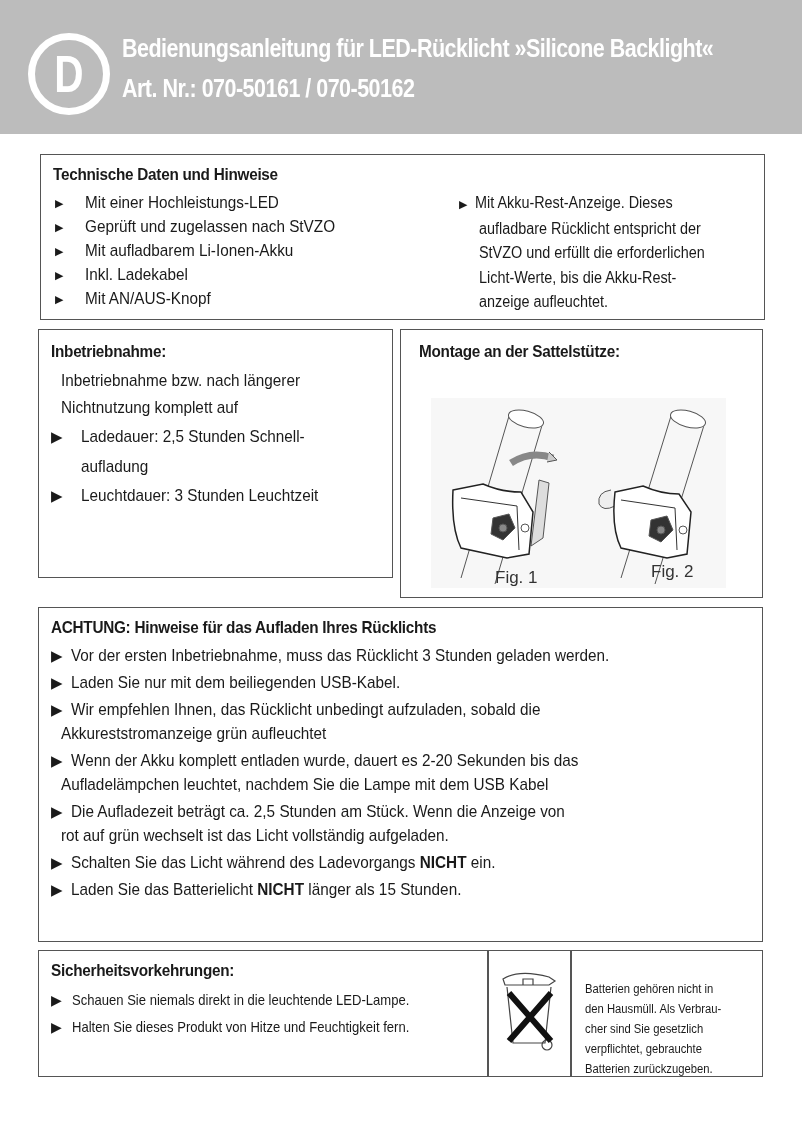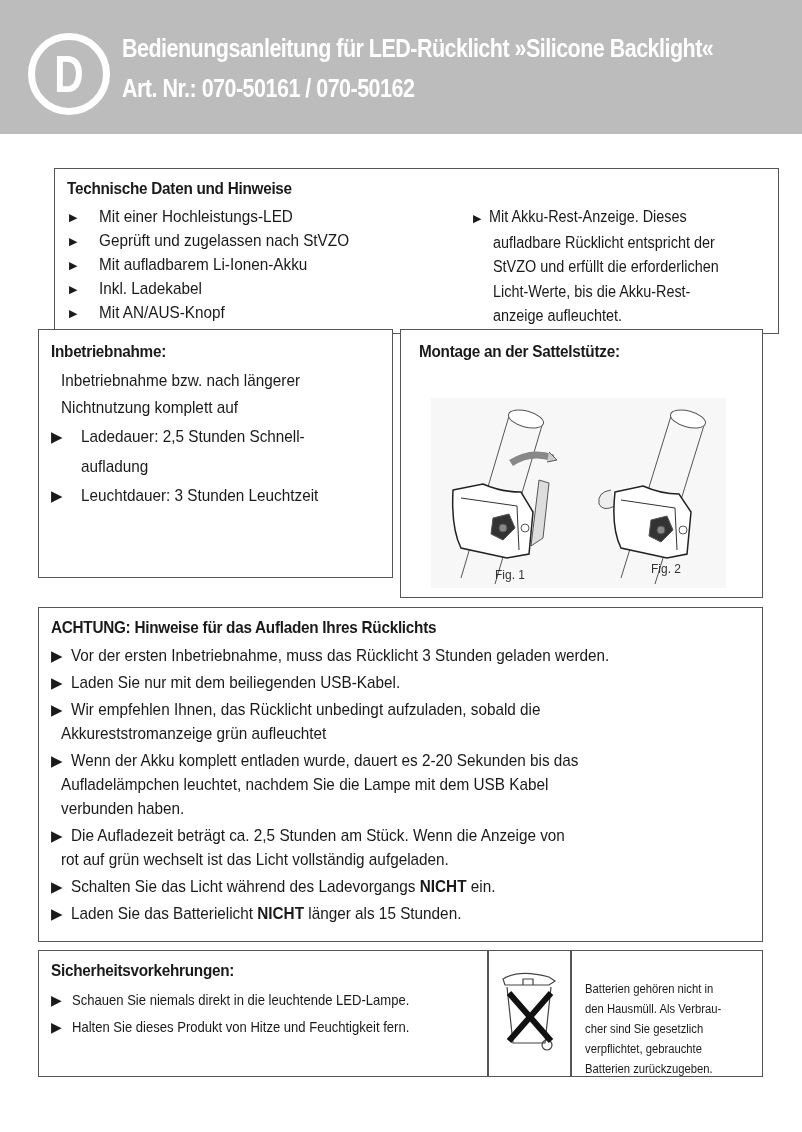--- a/index.html
+++ b/index.html
@@ -21,21 +21,21 @@
   }
   .title-line {
     position: absolute; left: 122px; color: #ffffff; font-weight: bold;
     font-size: 25px; letter-spacing: -0.6px; white-space: nowrap;
     transform-origin: left center; transform: scaleX(0.86);
   }
   .title-1 { top: 34px; }
   .title-2 { top: 74px; }
 
   .box { position: absolute; border: 1.5px solid #555; background: #fff; }
-  .box-tech { left: 54px; top: 154px; width: 725px; height: 166px; margin-top: 14px; }
+  .box-tech { left: 40px; top: 154px; width: 725px; height: 166px; }
   .box-inbetrieb { left: 38px; top: 329px; width: 355px; height: 249px; }
   .box-montage { left: 400px; top: 329px; width: 363px; height: 269px; }
   .box-achtung { left: 38px; top: 607px; width: 725px; height: 335px; }
   .box-safety { left: 38px; top: 950px; width: 725px; height: 127px; }
 
   .h { font-weight: bold; font-size: 17px; letter-spacing: -0.3px; white-space: nowrap;
        transform-origin: left center; transform: scaleX(0.9); display: inline-block; }
 
   .narrow { transform-origin: left center; transform: scaleX(0.9); display: inline-block; white-space: nowrap; }
 
@@ -53,21 +53,21 @@
   .inb-title { position: absolute; left: 12px; top: 12px; }
   .inb-body { position: absolute; left: 12px; top: 38px; font-size: 17px; line-height: 26.5px; }
   .inb-body .line { white-space: nowrap; }
   .tri-lg { font-size: 15px; display: inline-block; width: 30px; }
   .indent-sm { padding-left: 10px; }
   .indent-lg { padding-left: 30px; }
 
   
   .mont-title { position: absolute; left: 18px; top: 12px; }
   .figure { position: absolute; left: 20px; top: 58px; width: 320px; height: 205px; }
-  .fig-label { position: absolute; font-size: 12px; color: #333; }
+  .fig-label { position: absolute; font-size: 17px; color: #333; }
 
   
   .ach-title { position: absolute; left: 12px; top: 10px; }
   .ach-body { position: absolute; left: 12px; top: 36px; font-size: 17px; line-height: 24px; }
   .ach-body .item { margin-bottom: 3px; }
   .ach-body .line { white-space: nowrap; }
   .ach-body .tri-sm { font-size: 15px; margin-right: 8px; }
   .ach-body .cont { padding-left: 10px; }
   .ach-body b { font-weight: bold; }
 
@@ -167,21 +167,20 @@
     <div class="item">
       <div class="line"><span class="tri-sm">▶</span><span class="narrow">Laden Sie nur mit dem beiliegenden USB-Kabel.</span></div>
     </div>
     <div class="item">
       <div class="line"><span class="tri-sm">▶</span><span class="narrow">Wir empfehlen Ihnen, das Rücklicht unbedingt aufzuladen, sobald die</span></div>
       <div class="line cont"><span class="narrow">Akkureststromanzeige grün aufleuchtet</span></div>
     </div>
     <div class="item">
       <div class="line"><span class="tri-sm">▶</span><span class="narrow">Wenn der Akku komplett entladen wurde, dauert es 2-20 Sekunden bis das</span></div>
       <div class="line cont"><span class="narrow">Aufladelämpchen leuchtet, nachdem Sie die Lampe mit dem USB Kabel</span></div>
-      <div class="line cont"><span class="narrow">verbunden haben.</span></div>
     </div>
     <div class="item">
       <div class="line"><span class="tri-sm">▶</span><span class="narrow">Die Aufladezeit beträgt ca. 2,5 Stunden am Stück. Wenn die Anzeige von</span></div>
       <div class="line cont"><span class="narrow">rot auf grün wechselt ist das Licht vollständig aufgeladen.</span></div>
     </div>
     <div class="item">
       <div class="line"><span class="tri-sm">▶</span><span class="narrow"><span>Schalten Sie das Licht während des Ladevorgangs </span><b>NICHT</b><span> ein.</span></span></div>
     </div>
     <div class="item">
       <div class="line"><span class="tri-sm">▶</span><span class="narrow"><span>Laden Sie das Batterielicht </span><b>NICHT</b><span> länger als 15 Stunden.</span></span></div>

